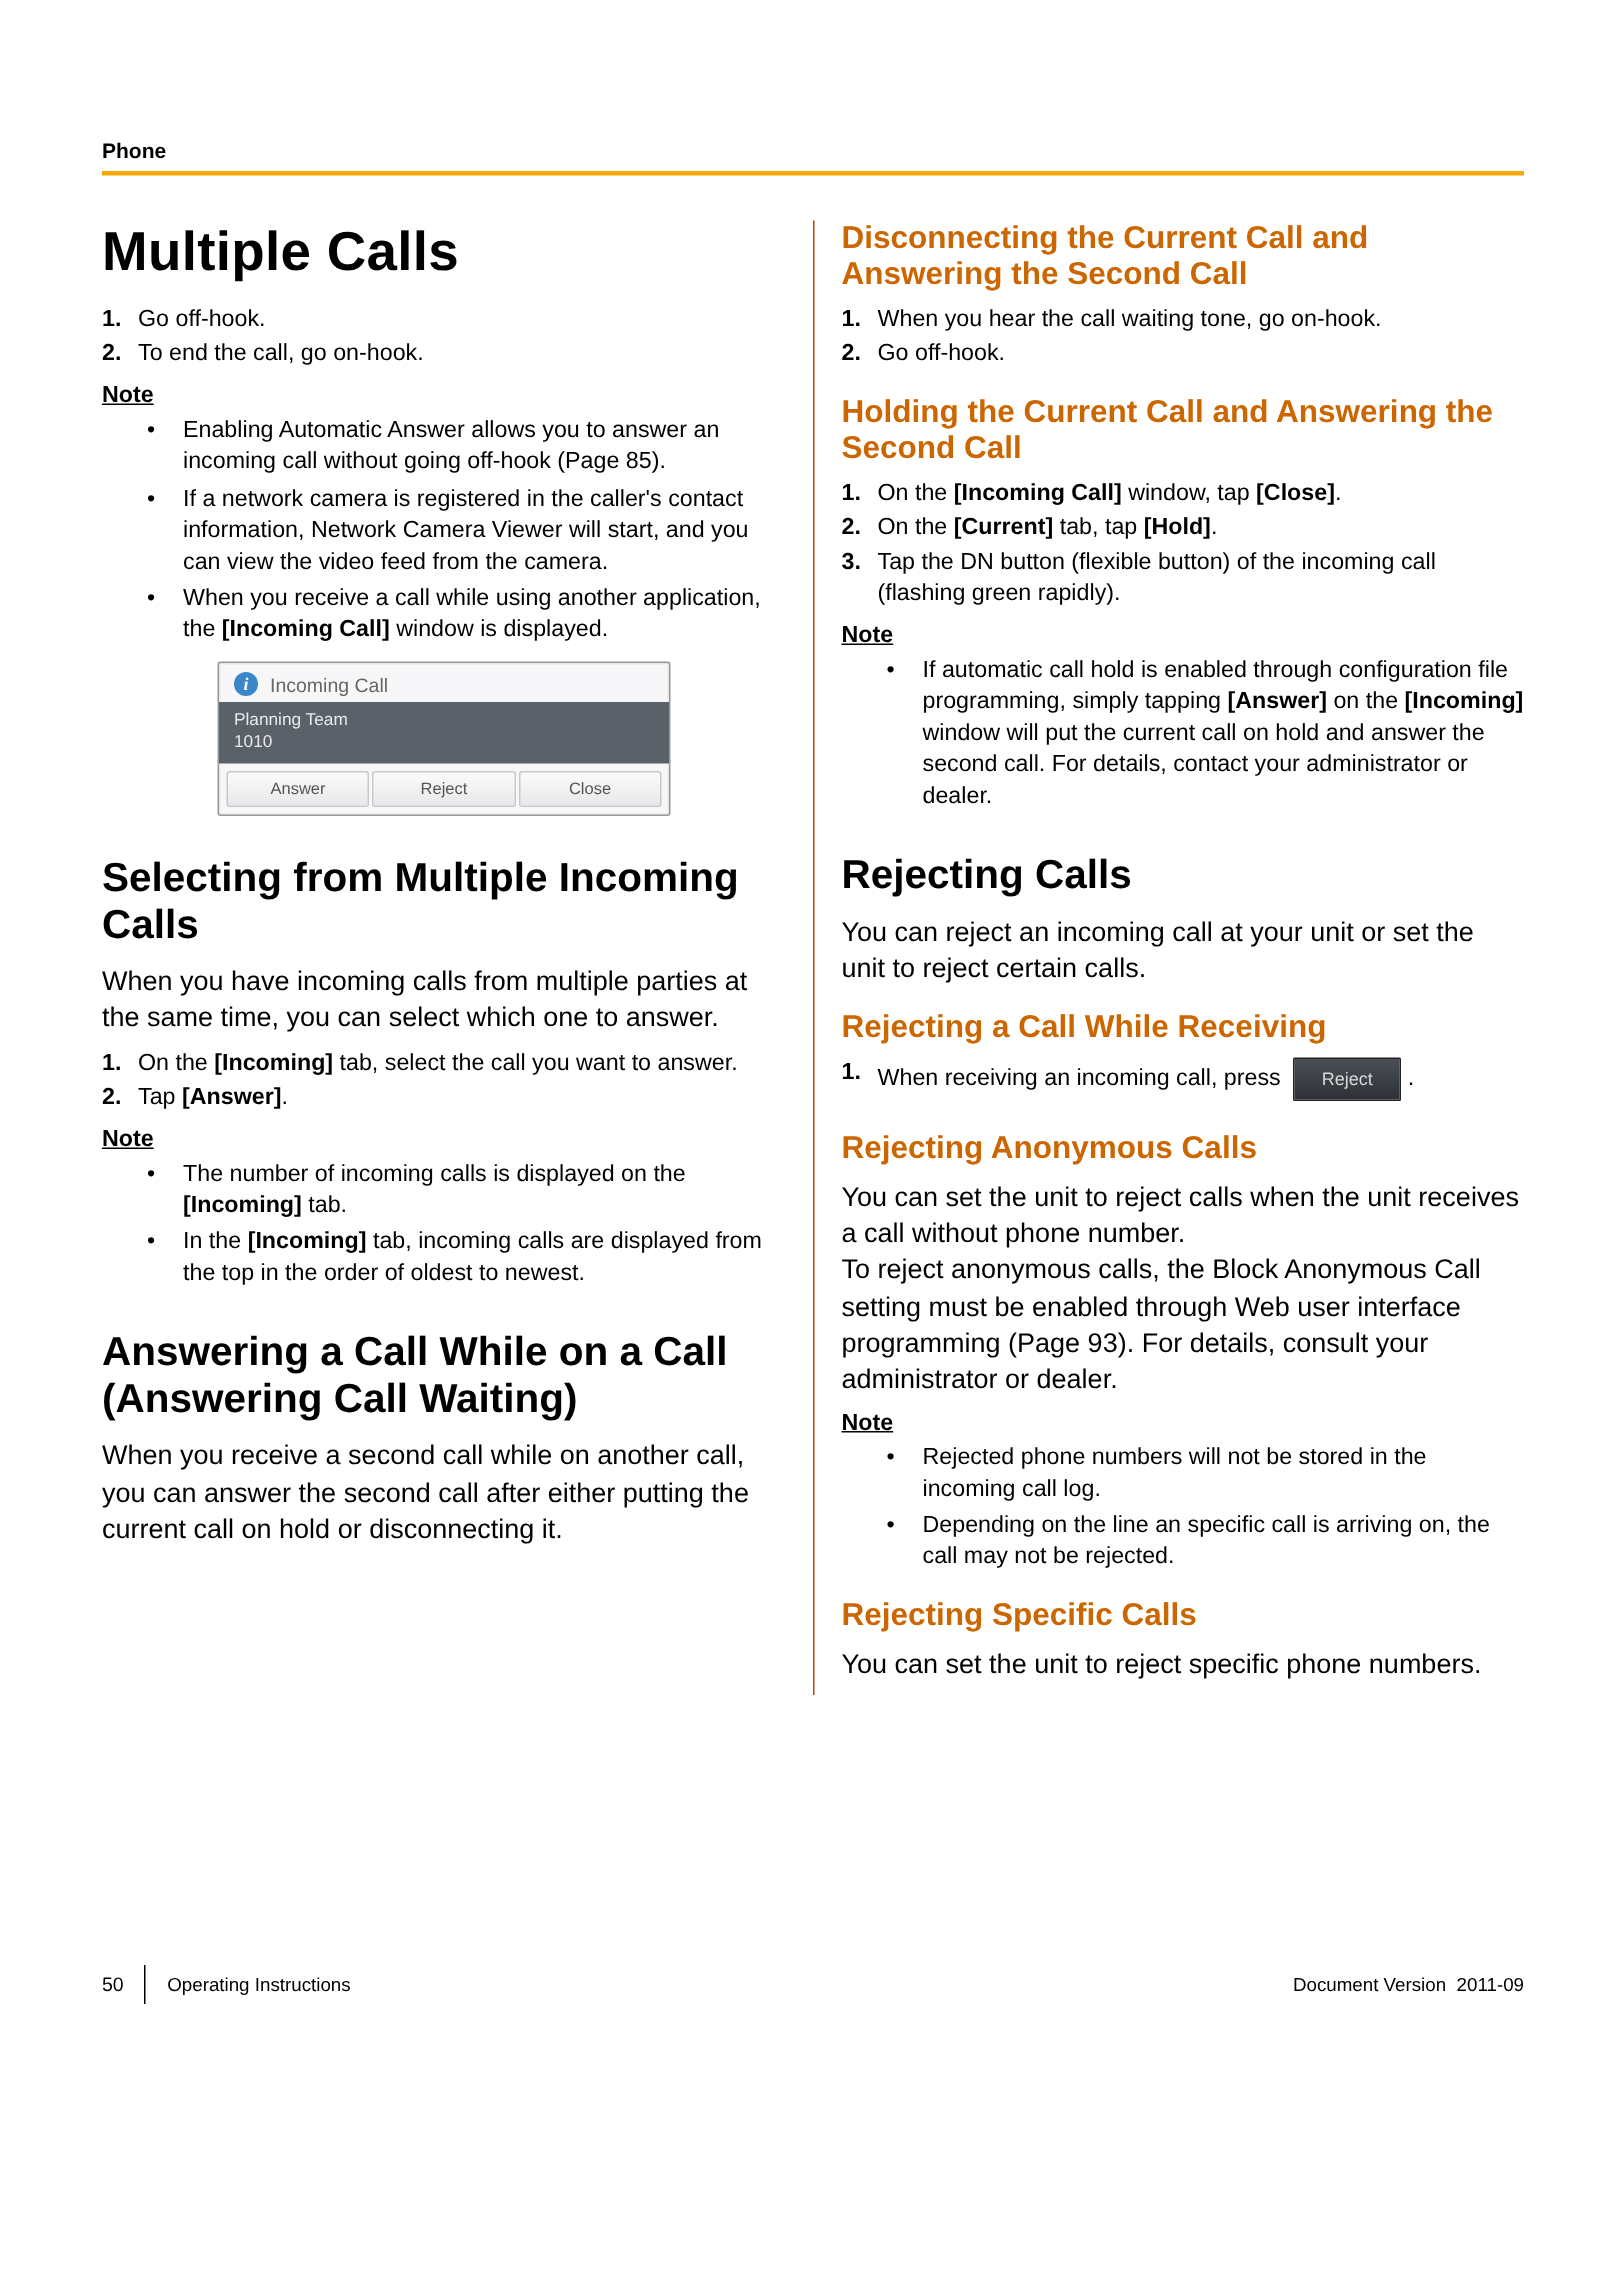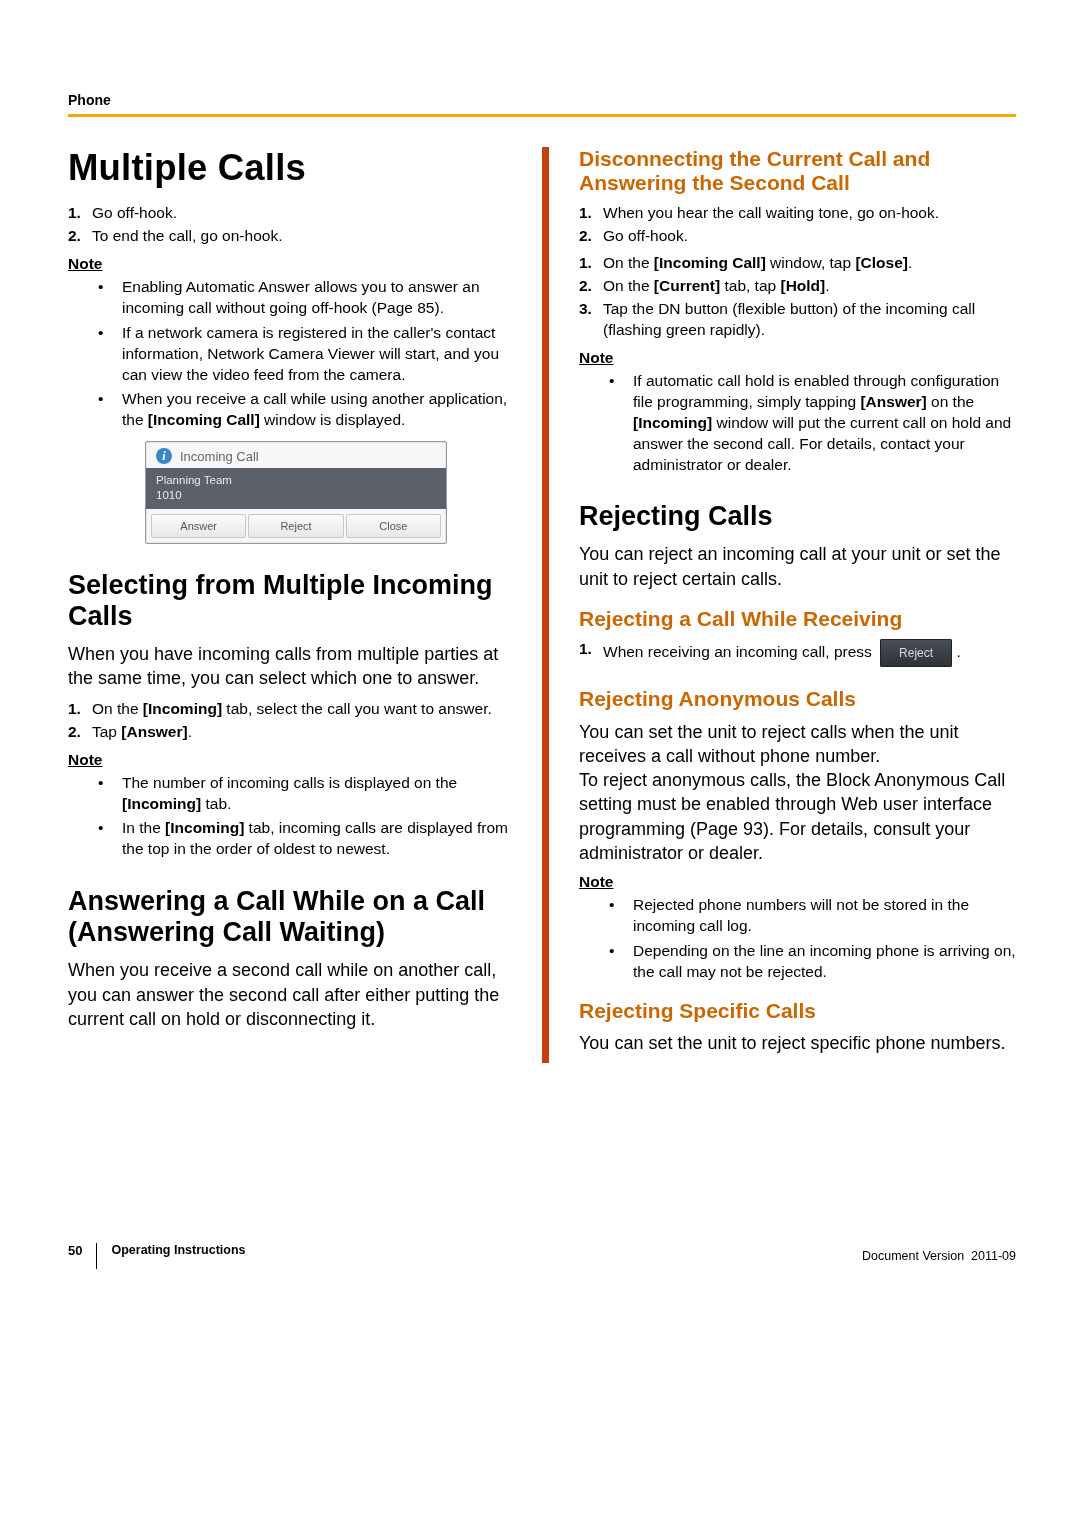--- a/index.html
+++ b/index.html
@@ -3,21 +3,21 @@
 <meta charset="utf-8">
 <style>
   * { box-sizing: border-box; margin: 0; padding: 0; }
   html, body { width: 1080px; background: #fff; font-family: Arial, Helvetica, sans-serif; color: #000; }
   .page { padding: 92px 64px 48px 68px; }
   .section-label { font-size: 14px; font-weight: bold; margin-bottom: 6px; }
   .rule { height: 3px; background: #f5a800; margin-bottom: 30px; }
   .cols { display: flex; gap: 0; }
   .col { width: 50%; }
   .col-l { padding-right: 18px; }
-  .col-r { padding-left: 30px; border-left: 7px solid #c2410c; }
+  .col-r { padding-left: 18px; border-left: 1px solid #c2410c; }
   h1.h1 { font-size: 36.5px; font-weight: 700; margin-bottom: 14px; letter-spacing: 0.2px; }
   h2.h2 { font-size: 27px; font-weight: 700; margin: 26px 0 10px; line-height: 1.15; }
   h3.h3 { font-size: 21px; font-weight: 700; color: #cc6600; margin: 16px 0 8px; line-height: 1.15; }
   p.body { font-size: 18px; line-height: 1.35; margin-bottom: 8px; }
   .note-h { font-size: 15.5px; font-weight: 700; text-decoration: underline; margin: 8px 0 4px; }
   ol.num { list-style: none; padding-left: 0; margin-bottom: 6px; }
   ol.num > li { font-size: 15.5px; line-height: 1.35; padding-left: 24px; position: relative; margin-bottom: 2px; }
   ol.num > li .marker { position: absolute; left: 0; top: 0; font-weight: 700; }
   ul.bul { list-style: none; padding-left: 0; }
   ul.bul > li { font-size: 15.5px; line-height: 1.35; padding-left: 54px; position: relative; margin-bottom: 4px; }
@@ -33,21 +33,21 @@
   .popup-btns { display: flex; gap: 2px; padding: 5px; }
   .pbtn { flex: 1; text-align: center; font-size: 11px; color: #555; background: linear-gradient(#fbfbfb, #e8e8ea); border: 1px solid #c8c8cc; padding: 5px 0; border-radius: 2px; font-family: "Segoe UI", Arial, sans-serif; }
 
   
   .reject-btn { display: inline-block; vertical-align: middle; background: linear-gradient(#4a4f55, #2e3237); color: #d6d8da; font-size: 12px; padding: 5px 18px; border: 1px solid #222; border-radius: 1px; margin-left: 4px; font-family: "Segoe UI", Arial, sans-serif; }
 
   .inline-step { font-size: 15.5px; line-height: 1.35; padding-left: 24px; position: relative; margin-bottom: 2px; }
   .inline-step .marker { position: absolute; left: 0; top: 0; font-weight: 700; }
 
   .footer { display: flex; justify-content: space-between; align-items: center; margin-top: 180px; font-size: 12.5px; }
-  .footer .left { display: flex; align-items: flex-start; gap: 14px; font-weight: bold; }
+  .footer .left { display: flex; align-items: center; gap: 14px; }
   .footer .pgno { font-size: 13px; }
   .footer .divider { width: 1px; height: 26px; background: #000; }
 </style>
 </head>
 <body>
 
 <div class="page">
 
   <div class="section-label">Phone</div>
   <div class="rule"></div>
@@ -109,20 +109,21 @@
     </div>
 
     <div class="col col-r">
 
       <h3 class="h3" style="margin-top:0">Disconnecting the Current Call and Answering the Second Call</h3>
       <ol class="num">
         <li><span class="marker">1.</span><span>When you hear the call waiting tone, go on-hook.</span></li>
         <li><span class="marker">2.</span><span>Go off-hook.</span></li>
       </ol>
 
+      <h3 class="h3">Holding the Current Call and Answering the Second Call</h3>
       <ol class="num">
         <li><span class="marker">1.</span><span>On the </span><span class="bold">[Incoming Call]</span><span> window, tap </span><span class="bold">[Close]</span><span>.</span></li>
         <li><span class="marker">2.</span><span>On the </span><span class="bold">[Current]</span><span> tab, tap </span><span class="bold">[Hold]</span><span>.</span></li>
         <li><span class="marker">3.</span><span>Tap the DN button (flexible button) of the incoming call (flashing green rapidly).</span></li>
       </ol>
 
       <div class="note-h">Note</div>
       <ul class="bul">
         <li><span class="dot">•</span><span>If automatic call hold is enabled through configuration file programming, simply tapping </span><span class="bold">[Answer]</span><span> on the </span><span class="bold">[Incoming]</span><span> window will put the current call on hold and answer the second call. For details, contact your administrator or dealer.</span></li>
       </ul>
@@ -138,21 +139,21 @@
         <span>.</span>
       </div>
 
       <h3 class="h3" style="margin-top:20px">Rejecting Anonymous Calls</h3>
       <p class="body" style="margin-bottom:0">You can set the unit to reject calls when the unit receives a call without phone number.</p>
       <p class="body">To reject anonymous calls, the Block Anonymous Call setting must be enabled through Web user interface programming (Page 93). For details, consult your administrator or dealer.</p>
 
       <div class="note-h">Note</div>
       <ul class="bul">
         <li><span class="dot">•</span><span>Rejected phone numbers will not be stored in the incoming call log.</span></li>
-        <li><span class="dot">•</span><span>Depending on the line an incoming phone is arriving on, the call may not be rejected.</span></li>
+        <li><span class="dot">•</span><span>Depending on the line an specific call is arriving on, the call may not be rejected.</span></li>
       </ul>
 
       <h3 class="h3">Rejecting Specific Calls</h3>
       <p class="body">You can set the unit to reject specific phone numbers.</p>
 
     </div>
   </div>
 
   <div class="footer">
     <div class="left">

